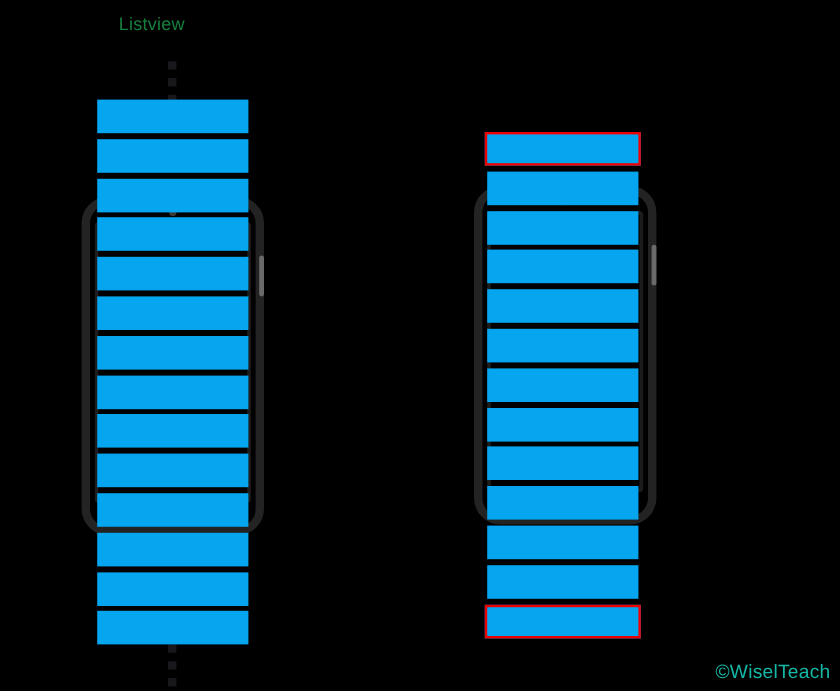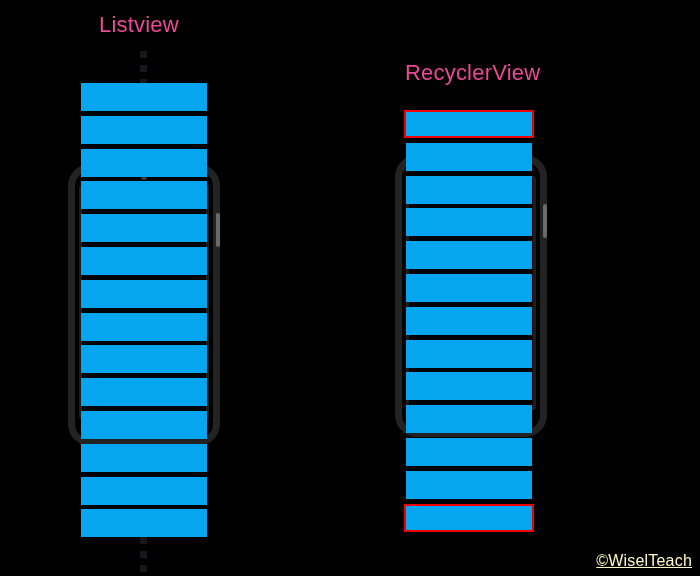--- a/index.html
+++ b/index.html
@@ -12,22 +12,22 @@
     width: 700px;
     height: 576px;
     background: #000000;
     overflow: hidden;
     font-family: "Liberation Sans", sans-serif;
   }
 
   
   .panel-title {
     position: absolute;
-    color: #ec4899;
-    font-size: 22px;
+    color: #15803d;
+    font-size: 15px;
     font-weight: 400;
     letter-spacing: 0.2px;
     white-space: nowrap;
   }
   #listview-title { left: 99px;  top: 12px; }
   #recycler-title { left: 405px; top: 60px; }
 
   .side-label {
     position: absolute;
     left: 557px;
@@ -131,35 +131,33 @@
   }
 
   #column-listview  { left: 81px;  top: 83px;  width: 126px; height: 452px; }
   #column-recycler  { left: 406px; top: 110px; width: 126px; height: 382px; }
 
   
   #watermark {
     position: absolute;
     right: 8px;
     bottom: 6px;
-    color: #fef9c3;
+    color: #14b8a6;
     font-size: 16px;
     letter-spacing: 0.2px;
     white-space: nowrap;
-    text-decoration: underline;
   }
 </style>
 </head>
 <body>
 
 <div id="stage">
 
   <div class="panel-title" id="listview-title">Listview</div>
 
-  <div class="panel-title" id="recycler-title">RecyclerView</div>
 
 
   <div class="dots" id="dots-top">
     <i></i>
       <i></i>
       <i></i>
   </div>
 
   <div class="dots" id="dots-bottom">
     <i></i>

